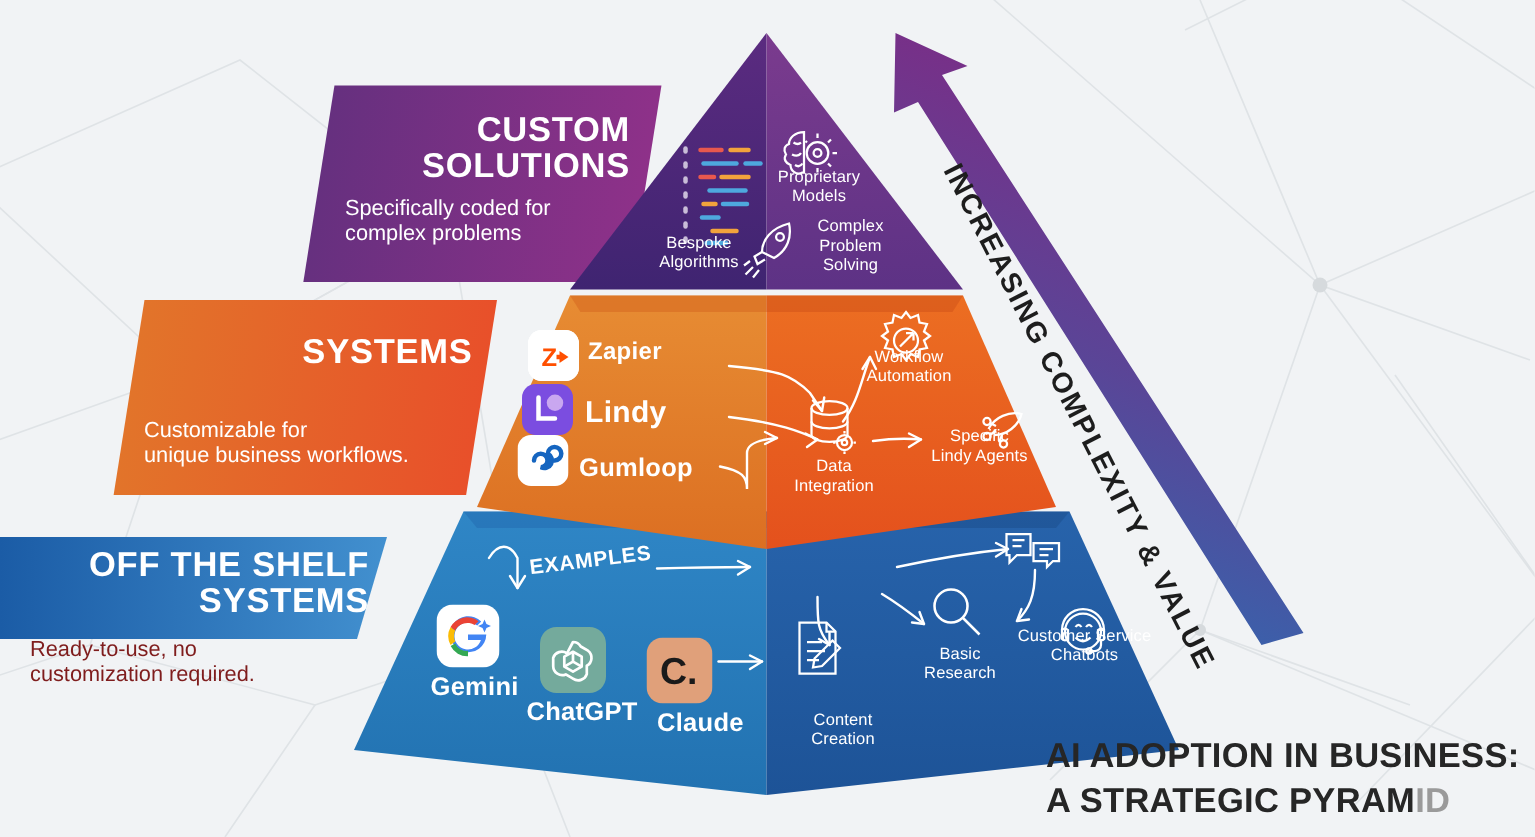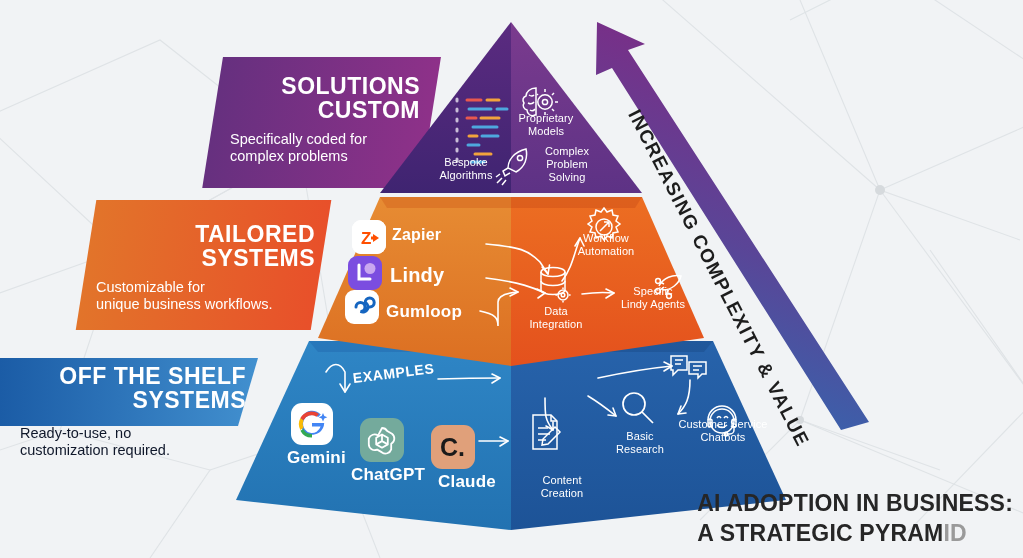--- a/index.html
+++ b/index.html
@@ -25,21 +25,21 @@
   
   #purple-title { left:230px; top:74px; width:190px; font-size:23px; }
   #purple-sub   { left:230px; top:131px; width:190px; font-size:14.5px; }
 
   
   #orange-title { left:120px; top:222px; width:195px; font-size:23px; }
   #orange-sub   { left:96px;  top:279px; width:219px; font-size:14.5px; }
 
   
   #blue-title { left:30px; top:364px; width:216px; font-size:23px; }
-  #blue-sub   { left:20px; top:425px; width:226px; font-size:14.5px; color:#0f172a; }
+  #blue-sub   { left:20px; top:425px; width:226px; font-size:14.5px; color:#7f1d1d; }
 
   
   .node-label {
     position:absolute; color:#fff; font-size:11px; line-height:1.18;
     text-align:center; font-weight:400; letter-spacing:.1px;
   }
   .brand-label {
     position:absolute; color:#fff; font-weight:bold; letter-spacing:.2px;
   }
 
@@ -290,30 +290,29 @@
       <path d="M6,16 v6 a3,3 0 0 0 4,0 v-6 a3,3 0 0 0 -4,0 Z"></path>
       <path d="M34,16 v6 a3,3 0 0 1 -4,0 v-6 a3,3 0 0 1 4,0 Z"></path>
       <path d="M32,22 v4 a4,4 0 0 1 -4,4 h-4"></path>
       <circle cx="24" cy="30" r="1.8"></circle>
       <path d="M15,14 q2,-3 4,0 M22,14 q2,-3 4,0"></path>
       <path d="M15,21 q5,5 10,0"></path>
     </g>
   </svg>
 
   <div class="txt tier-title" id="purple-title">
+    <div>CUSTOM</div>
     <div>SOLUTIONS</div>
-    <div>CUSTOM</div>
   </div>
   <div class="txt tier-sub" id="purple-sub">
     <div>Specifically coded for</div>
     <div>complex problems</div>
   </div>
 
   <div class="txt tier-title" id="orange-title">
-    <div>TAILORED</div>
     <div>SYSTEMS</div>
   </div>
   <div class="txt tier-sub" id="orange-sub">
     <div>Customizable for</div>
     <div>unique business workflows.</div>
   </div>
 
   <div class="txt tier-title" id="blue-title">
     <div>OFF THE SHELF</div>
     <div>SYSTEMS</div>

